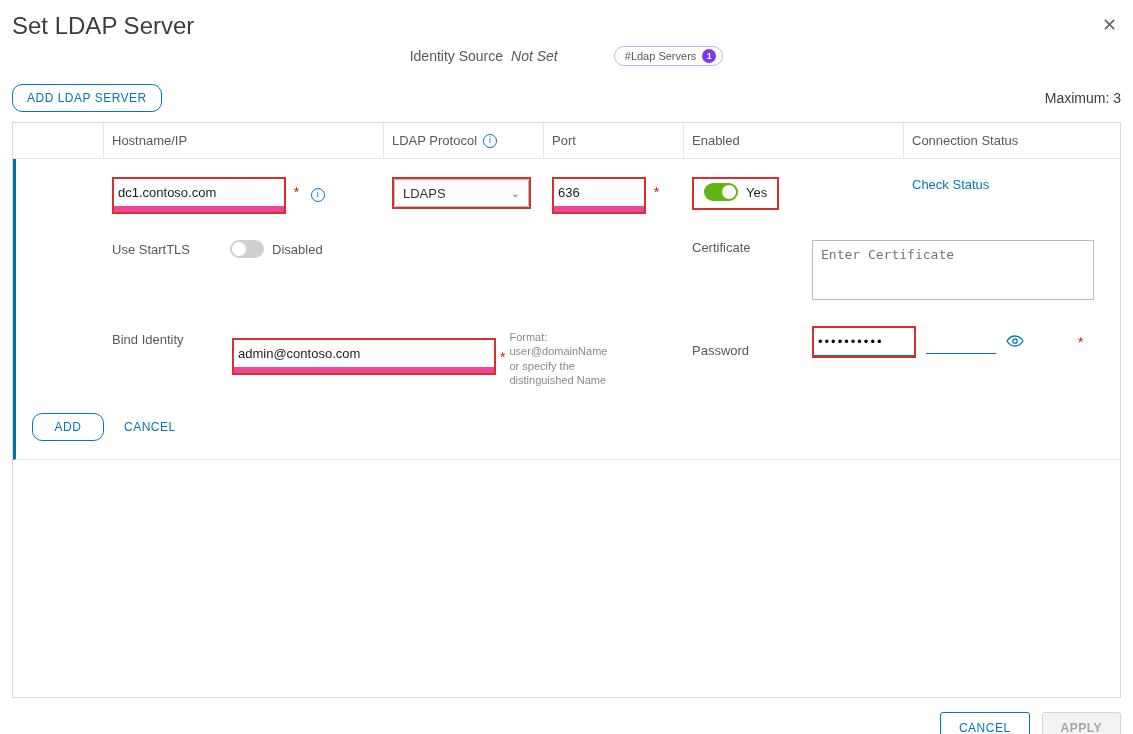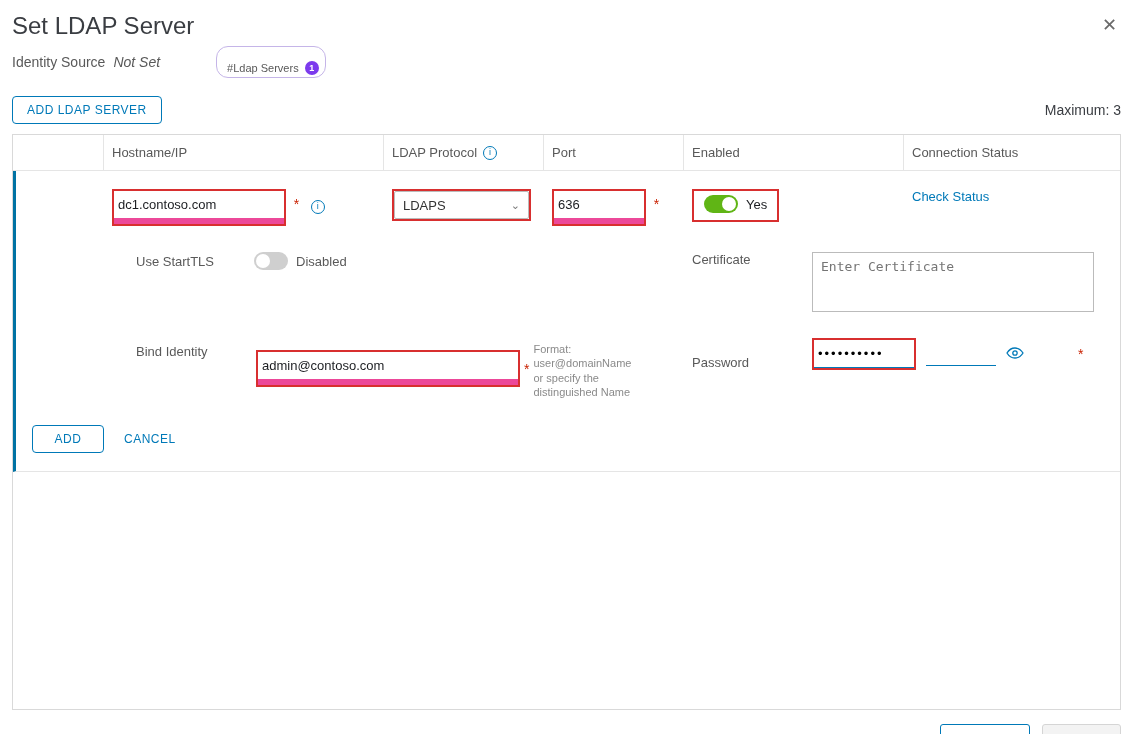--- a/index.html
+++ b/index.html
@@ -23,36 +23,36 @@
     font-family:"Segoe UI",Arial,Helvetica,sans-serif;
     font-size:13px;
     color:var(--text);
     background:var(--bg);
     padding:12px 12px 24px 12px;
     width:1133px;
   }
   .title-row{display:flex;align-items:flex-start;justify-content:space-between;}
   .title{font-size:24px;font-weight:300;color:#3a3d42;}
   .close{color:#6a6a6a;font-size:18px;line-height:1;padding:4px;cursor:pointer;}
-  .subtitle-row{margin-top:6px;display:flex;align-items:center;gap:8px;font-size:14px;color:#595959;}
+  .subtitle-row{margin-top:6px;display:flex;align-items:center;gap:8px;font-size:14px;color:#595959;justify-content:center;}
   .subtitle-row .notset{font-style:italic;}
   .pill{
     display:inline-flex;align-items:center;gap:6px;
     border:1px solid #c5b5e8;border-radius:12px;
-    padding:14px 6px 2px 10px;font-size:11px;color:#595959;margin-left:48px;
+    padding:2px 6px 2px 10px;font-size:11px;color:#595959;margin-left:48px;
   }
   .pill .dot{
     display:inline-flex;align-items:center;justify-content:center;
     width:14px;height:14px;border-radius:50%;
     background:var(--badge);color:#fff;font-size:9px;font-weight:600;
   }
   .toolbar-row{margin-top:18px;display:flex;align-items:center;justify-content:space-between;}
   .btn{
     display:inline-flex;align-items:center;justify-content:center;
-    height:28px;padding:0 14px;border-radius:4px;background:#fff;
+    height:28px;padding:0 14px;border-radius:10px;background:#fff;
     border:1px solid var(--blue);color:var(--blue);
     font-size:12px;letter-spacing:.5px;text-transform:uppercase;cursor:pointer;
   }
   .btn.flat{border:none;background:transparent;height:auto;padding:0;}
   .btn.primary{border-color:var(--blue);color:var(--blue);}
   .max-label{font-size:14px;color:#3a3d42;}
   .panel{
     margin-top:10px;border:1px solid var(--panel-border);
     height:576px;overflow:hidden;background:#fff;
   }
@@ -125,21 +125,21 @@
   }
   .footer .cancel{border:1px solid var(--blue);color:var(--blue);background:#fff;}
   .footer .apply{border:1px solid #d5d5d5;color:#a5a5a5;background:#f3f3f3;cursor:default;font-weight:bold;}
   .page-footer-btn{
     height:32px;padding:0 18px;border-radius:3px;font-size:12px;
     letter-spacing:.5px;text-transform:uppercase;
     display:inline-flex;align-items:center;justify-content:center;
   }
   .bind-area{display:flex;}
   .bind-field-row{display:flex;align-items:center;}
-  .span2{grid-column:2 / span 2;margin-left:24px;}
+  .span2{grid-column:2 / span 2;}
   .span-rest{grid-column:5 / span 2;}
 </style>
 </head>
 <body>
 
 <div class="title-row">
   <div class="title">Set LDAP Server</div>
   <div class="close">✕</div>
 </div>
 

